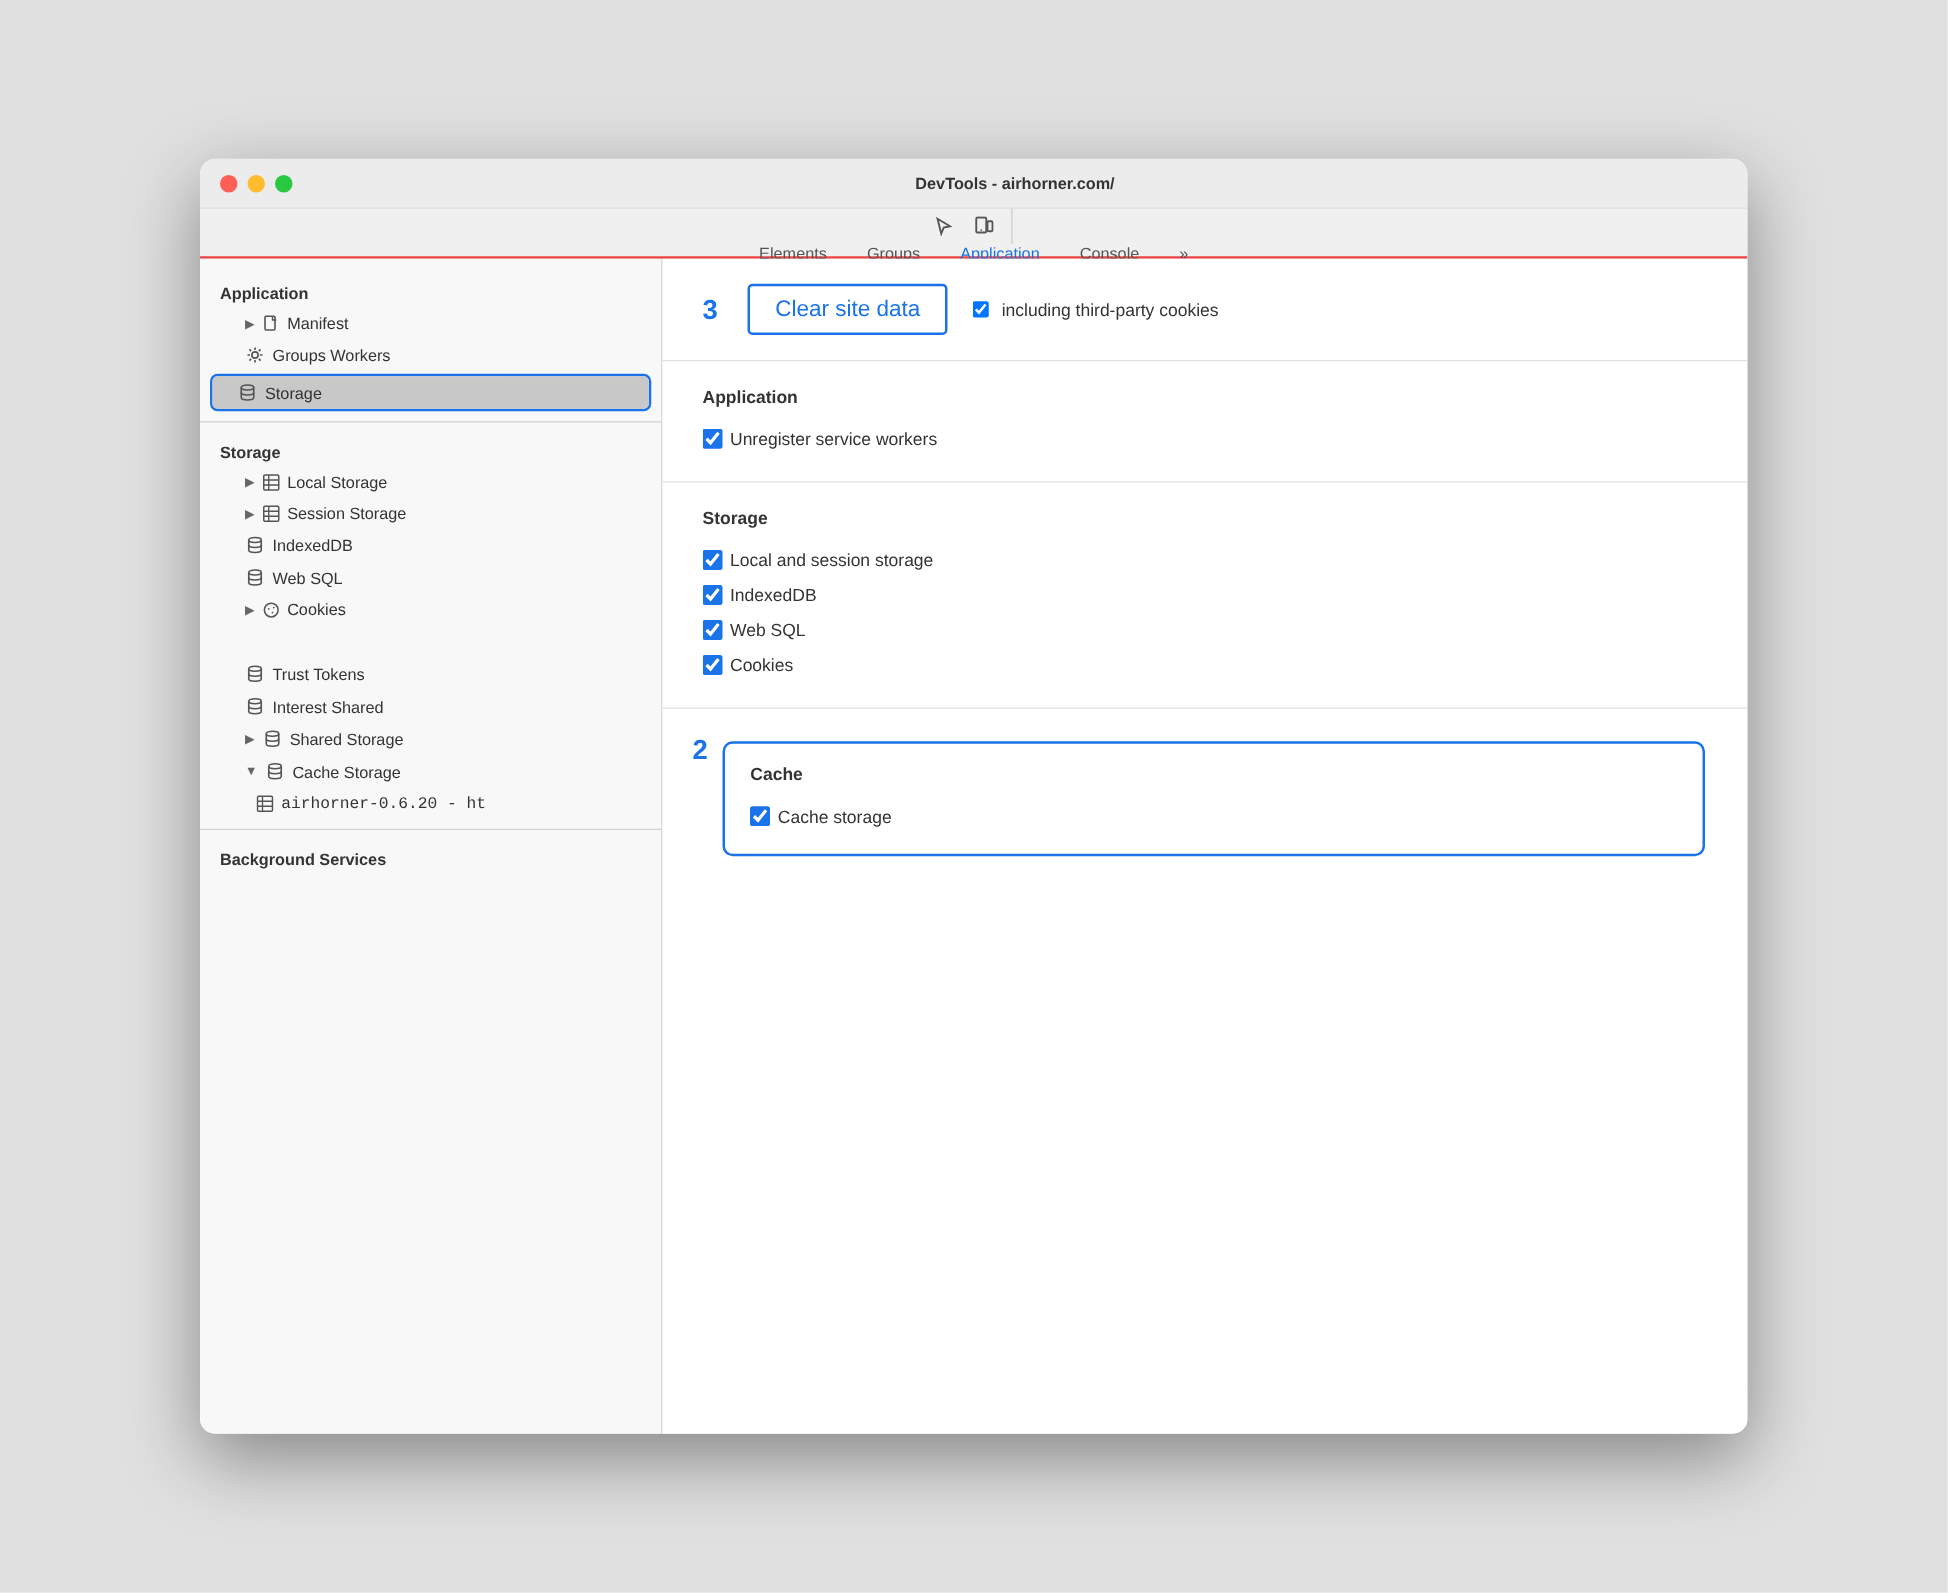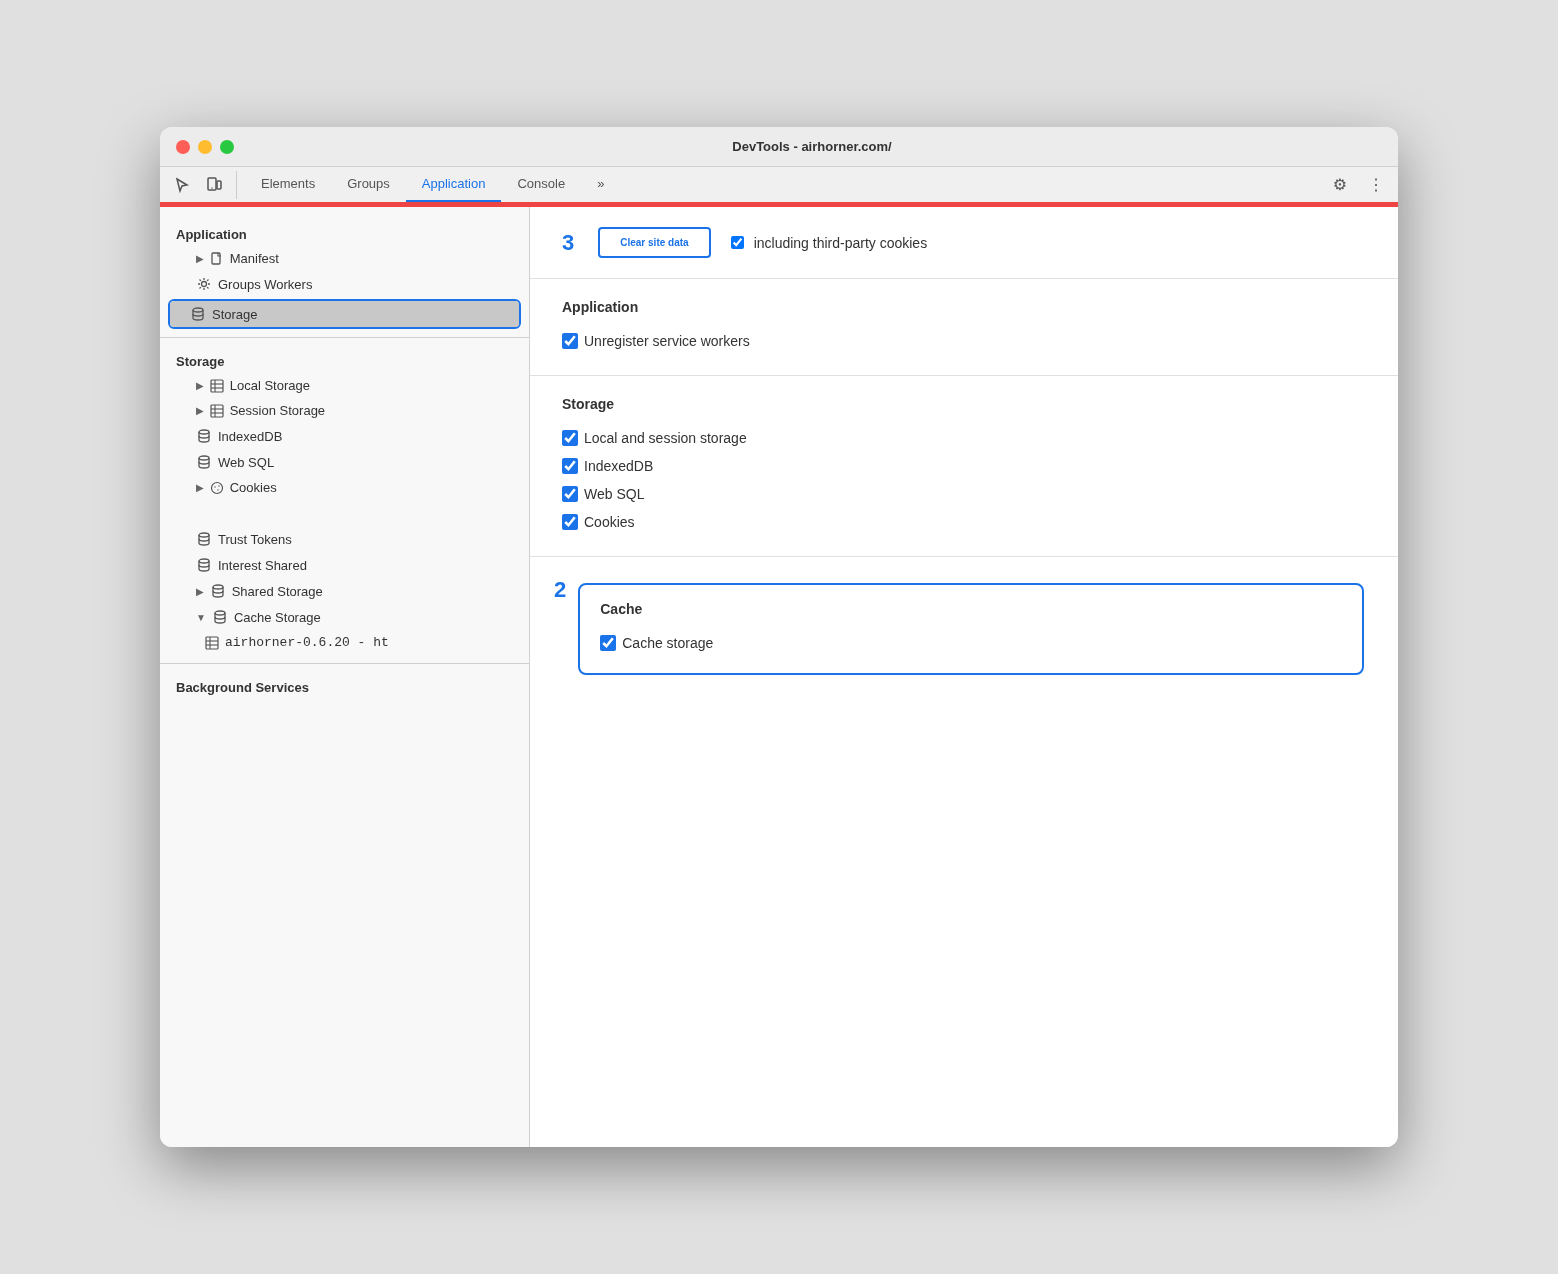--- a/index.html
+++ b/index.html
@@ -46,25 +46,26 @@
       flex: 1;
       text-align: center;
       font-size: 13px;
       font-weight: 600;
       color: #333;
     }
 
     
     .toolbar {
       background: #f0f0f0;
-      border-bottom: 5px solid #ef4444;
+      border-bottom: 2px solid #ef4444;
       display: flex;
       align-items: center;
       padding: 0 8px;
       height: 40px;
+      flex-direction: column;
     }
     .toolbar-icons {
       display: flex;
       gap: 4px;
       margin-right: 8px;
       padding-right: 8px;
       border-right: 1px solid #ccc;
     }
     .toolbar-icon-btn {
       width: 28px;
@@ -185,22 +186,22 @@
       padding: 20px 32px;
       border-bottom: 1px solid #e0e0e0;
     }
 
     .clear-site-data-btn {
       padding: 8px 20px;
       border: 2.5px solid #1a73e8;
       border-radius: 4px;
       background: white;
       color: #1a73e8;
-      font-size: 10px;
-      font-weight: 700;
+      font-size: 18px;
+      font-weight: 400;
       cursor: pointer;
       white-space: nowrap;
     }
 
     .third-party-row {
       display: flex;
       align-items: center;
       gap: 10px;
       font-size: 14px;
       color: #333;

